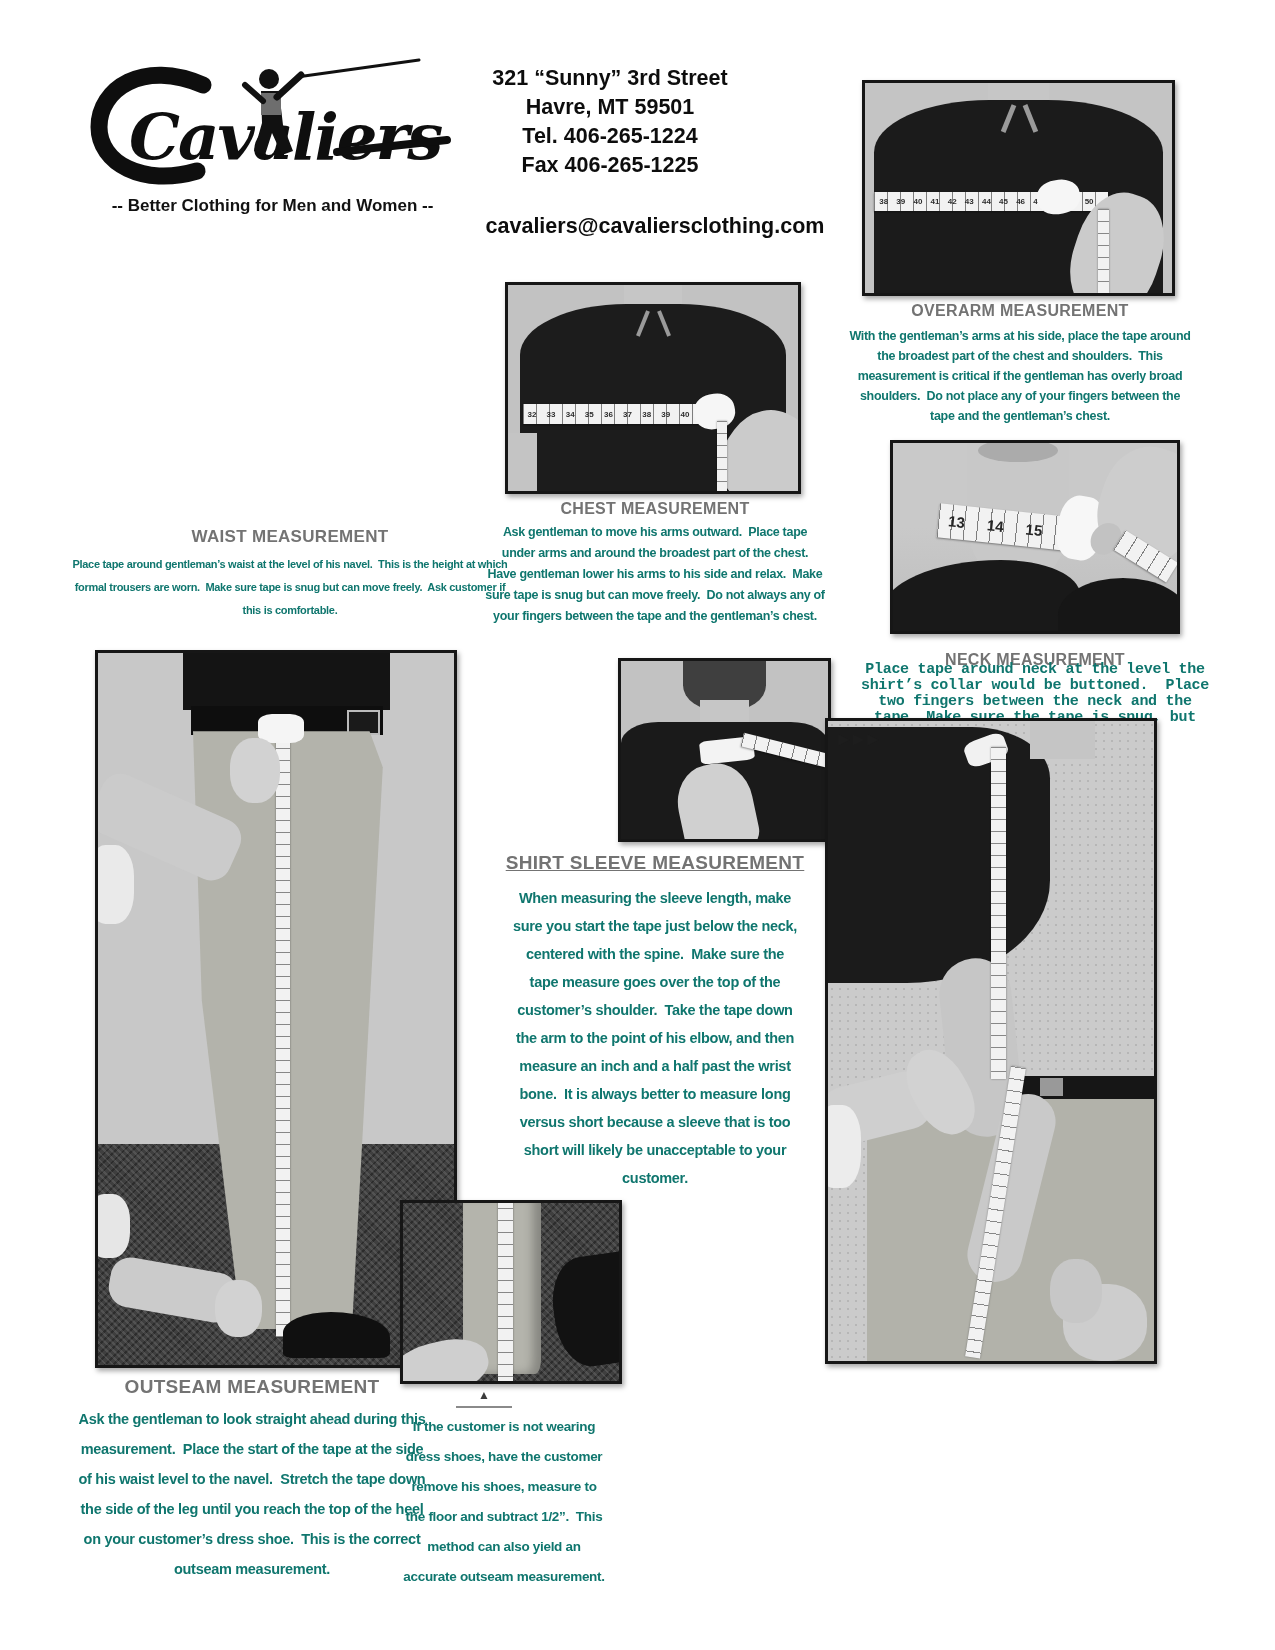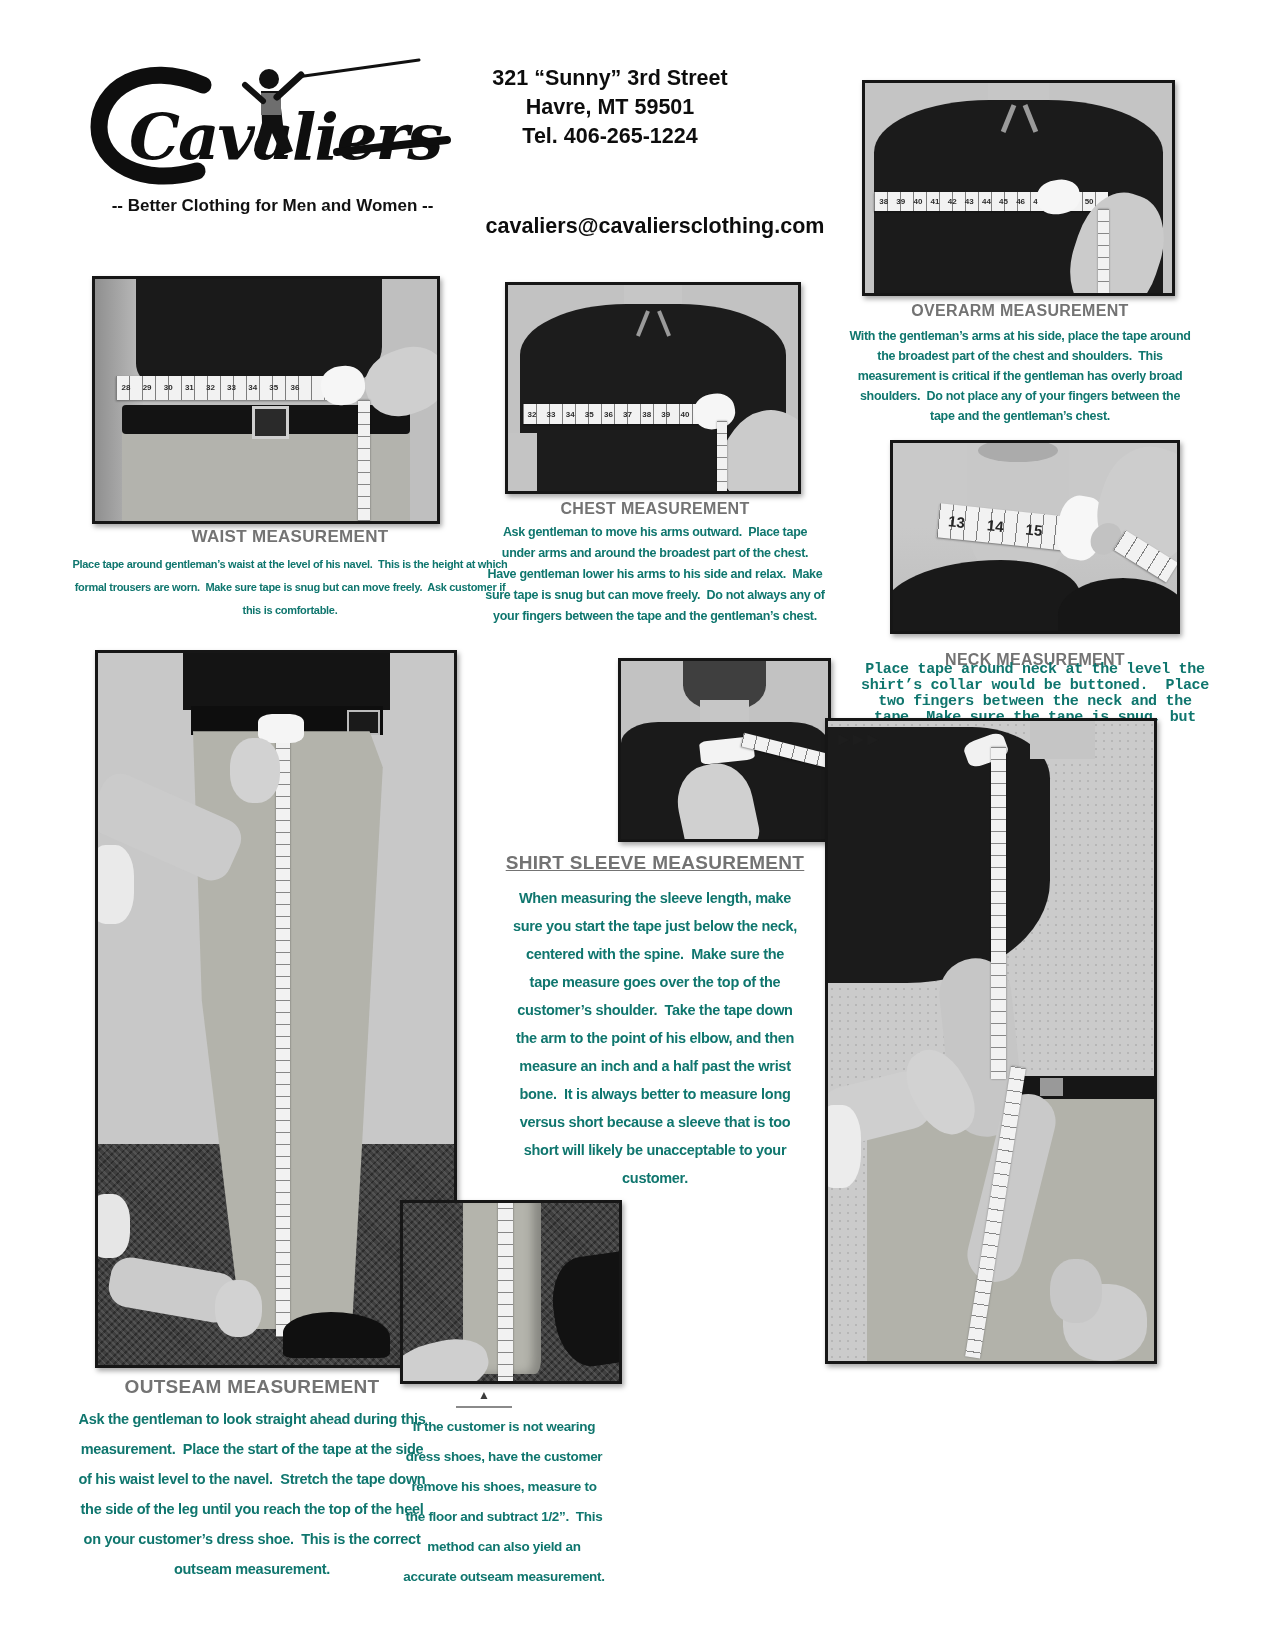--- a/index.html
+++ b/index.html
@@ -54,36 +54,24 @@
       </g>
       <path d="M252,97 L362,85" stroke="#0e0e0e" stroke-width="8" stroke-linecap="round"></path>
     </svg>
   </div>
   <div class="abs tagline" style="left:80px;top:196px;width:385px;">-- Better Clothing for Men and Women --</div>
 
   <div class="abs contact" style="left:440px;top:64px;width:340px;text-align:center;">
     <div>321 “Sunny” 3rd Street</div>
     <div>Havre, MT 59501</div>
     <div>Tel. 406-265-1224</div>
+    <div>Fax 406-265-1225</div>
   </div>
   <div class="abs email" style="left:440px;top:214px;width:430px;">cavaliers@cavaliersclothing.com</div>
 
-  <div class="photo" style="left:92px;top:276px;width:348px;height:248px;">
-    <div class="abs" style="left:0;top:0;width:14%;height:100%;background:linear-gradient(90deg,#8f8f8f,#bdbdbd);"></div>
-    <div class="abs" style="left:12%;top:-8%;width:72%;height:58%;background:#1a1a1a;border-radius:0 0 38% 26%;"></div>
-    <div class="abs" style="left:8%;bottom:0;width:84%;height:42%;background:#b3b3ad;"></div>
-    <div class="abs" style="left:8%;top:52%;width:84%;height:12%;background:#131313;border-radius:4px;"></div>
-    <div class="abs" style="left:46%;top:52.5%;width:9%;height:11%;border:3px solid #cfcfcf;background:#2a2a2a;"></div>
-    <div class="abs tape-h" style="left:6%;top:40%;width:66%;height:10%;">
-      <span class="tape-nums" style="font-size:8px;word-spacing:10px;padding-left:6px;">28 29 30 31 32 33 34 35 36</span>
-    </div>
-    <div class="abs" style="left:66%;top:36%;width:13%;height:16%;background:#f6f6f6;border-radius:45%;transform:rotate(-8deg);"></div>
-    <div class="abs" style="right:-3%;top:29%;width:24%;height:27%;background:#cfcfcf;border-radius:45%;transform:rotate(-20deg);"></div>
-    <div class="abs tape-v" style="left:77%;top:50%;width:3.5%;height:50%;"></div>
-  </div>
   <div class="sec-title" style="left:90px;top:527px;width:400px;font-size:17px;">WAIST MEASUREMENT</div>
   <div class="sec-body" style="left:70px;top:553px;width:440px;font-size:11px;line-height:23px;">Place tape around gentleman’s waist at the level of his navel.  This is the height at which formal trousers are worn.  Make sure tape is snug but can move freely.  Ask customer if this is comfortable.</div>
 
   <div class="photo" style="left:505px;top:282px;width:296px;height:212px;background:#c2c2c2;">
     <div class="abs" style="left:40%;top:0;width:20%;height:14%;background:#c6c6c6;border-radius:0 0 40% 40%;"></div>
     <div class="abs" style="left:4%;top:9%;width:92%;height:95%;background:#1c1c1c;border-radius:40% 40% 0 0/26% 26% 0 0;"></div>
     <div class="abs" style="left:46%;top:12%;width:1.5%;height:13%;background:#9a9a9a;transform:rotate(22deg);"></div>
     <div class="abs" style="left:53%;top:12%;width:1.5%;height:13%;background:#9a9a9a;transform:rotate(-22deg);"></div>
     <div class="abs" style="left:0;bottom:0;width:10%;height:28%;background:#c4c4c4;"></div>
     <div class="abs tape-h" style="left:5%;top:58%;width:68%;height:9.5%;">

